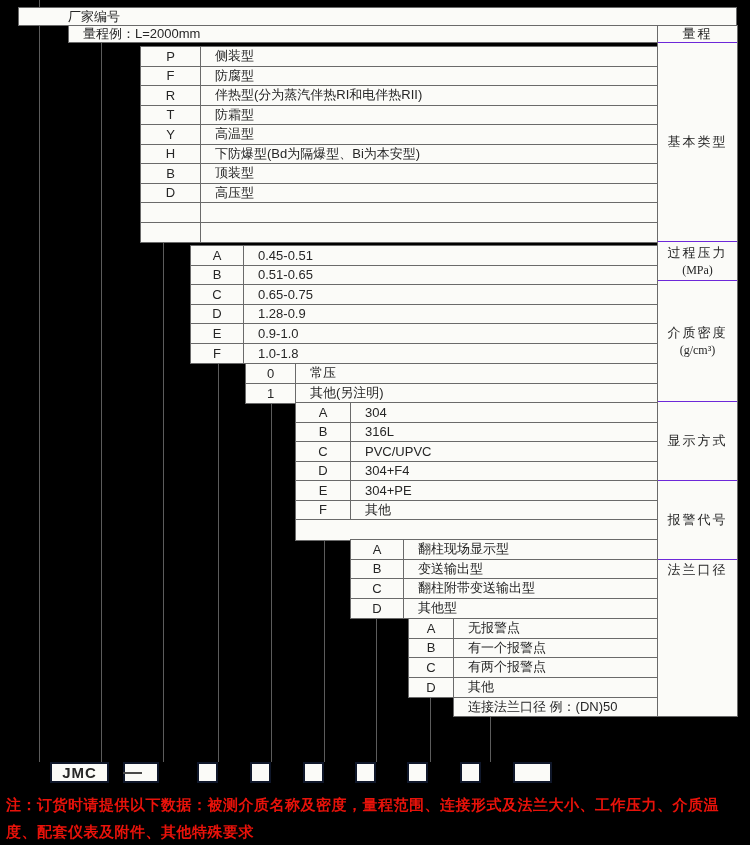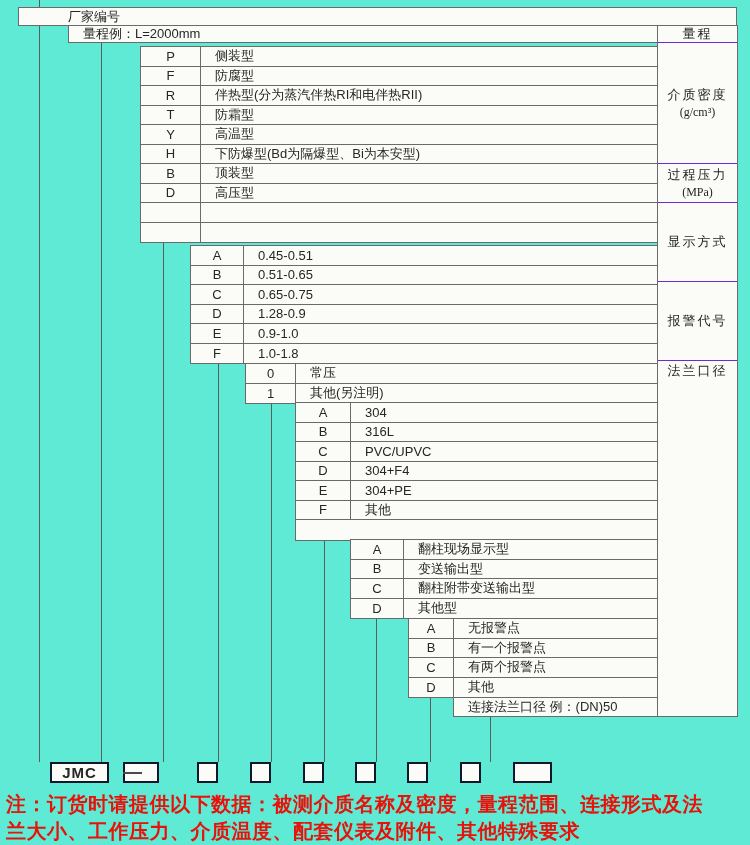--- a/index.html
+++ b/index.html
@@ -1,17 +1,17 @@
 <!DOCTYPE html>
 <html><head>
 <meta charset="utf-8">
 <style>
   html,body{margin:0;padding:0;}
   body{background:#ffffff;font-family:"Liberation Sans",sans-serif;}
-  #stage{position:relative;width:750px;height:845px;background:#5eead4;overflow:hidden;
+  #stage{position:relative;width:750px;height:845px;background:#000000;overflow:hidden;
          color:#262626;font-size:13px;}
   
   .vline{position:absolute;width:1px;background:#5c5c5c;}
   
   .sel-table{position:absolute;border:1px solid #6a6a6a;background:#fbfbf8;box-sizing:border-box;}
   .trow{display:flex;height:19.5px;border-bottom:1px solid #6a6a6a;box-sizing:border-box;align-items:center;}
   .trow:last-child{border-bottom:none;}
   .trow .code{height:100%;border-right:1px solid #6a6a6a;box-sizing:border-box;display:flex;
               align-items:center;justify-content:center;flex:0 0 auto;}
   .trow .desc{padding-left:14px;white-space:nowrap;overflow:hidden;}
@@ -32,21 +32,21 @@
          align-items:center;justify-content:center;font-family:"Liberation Serif","DejaVu Serif",serif;
          letter-spacing:2px;text-align:center;line-height:1.35;}
   .lcell:last-child{border-bottom:none;}
   .lcell .unit{letter-spacing:0;font-size:12px;}
   
   .bbox{position:absolute;top:762px;height:21px;border:2px solid #0f172a;background:#fbfbf8;
         box-sizing:border-box;display:flex;align-items:center;justify-content:center;margin-left:42px;}
   #jmc-box{font-weight:bold;font-size:15px;letter-spacing:1px;}
   #dash{position:absolute;left:123px;top:772px;width:19px;height:2px;background:#4a4a4a;}
   
-  #order-note{position:absolute;left:6px;top:791px;width:714px;font-size:20px;font-weight:bold;
+  #order-note{position:absolute;left:6px;top:791px;width:714px;font-size:15px;font-weight:bold;
               color:#e8120a;line-height:27px;letter-spacing:0.5px;}
 </style>
 </head>
 <body>
 
 <div id="stage">
 
   <div class="vline" style="left:39px;top:0;height:8px;"></div>
   <div class="vline" style="left:39px;top:25px;height:737px;"></div>
   <div class="vline" style="left:101px;top:42px;height:720px;"></div>
@@ -215,27 +215,30 @@
     </div>
 
   <div class="hrow" style="left:453px;top:697px;width:205px;height:20px;padding-left:14px;align-items:flex-end;">
     <span>连接法兰口径 例：(DN)50</span>
   </div>
 
   <div id="label-col">
     <div class="lcell" style="height:17px;">
       <div>量程</div>
     </div>
+    <div class="lcell" style="height:199px;">
+      <div>基本类型</div>
+    </div>
+    <div class="lcell" style="height:39px;">
+      <div>过程压力</div>
+      <div class="unit">(MPa)</div>
+    </div>
     <div class="lcell" style="height:121px;">
       <div>介质密度</div>
       <div class="unit">(g/cm³)</div>
-    </div>
-    <div class="lcell" style="height:39px;">
-      <div>过程压力</div>
-      <div class="unit">(MPa)</div>
     </div>
     <div class="lcell" style="height:79px;align-items:center;">
       <div>显示方式</div>
     </div>
     <div class="lcell" style="height:79px;">
       <div>报警代号</div>
     </div>
     <div class="lcell" style="height:19px;">
       <div>法兰口径</div>
     </div>

